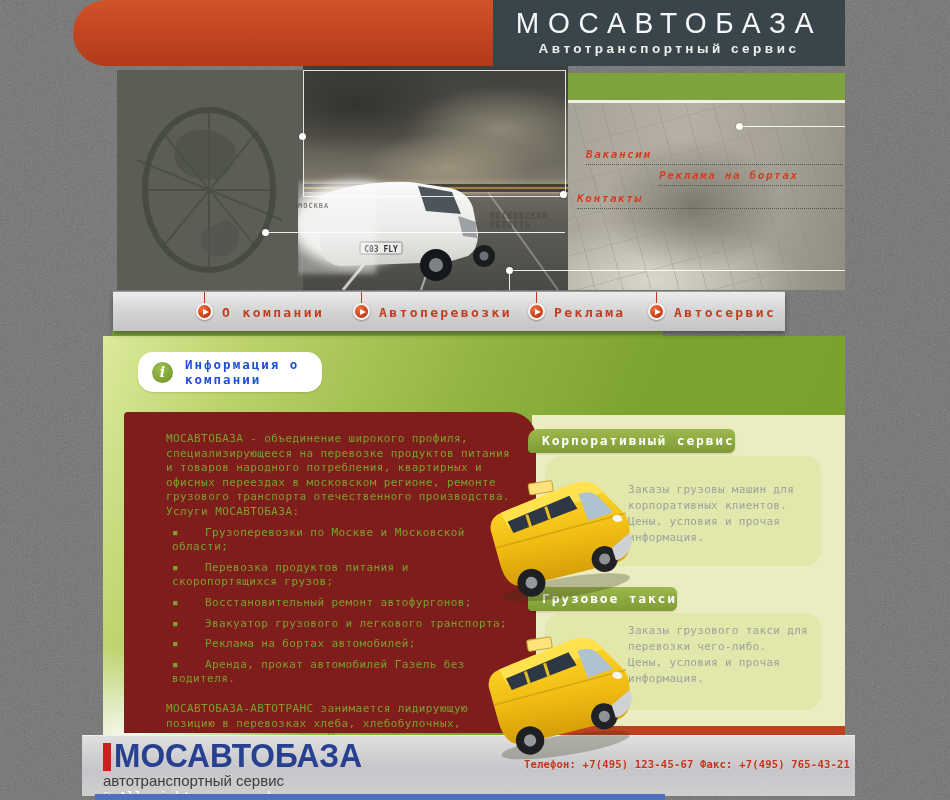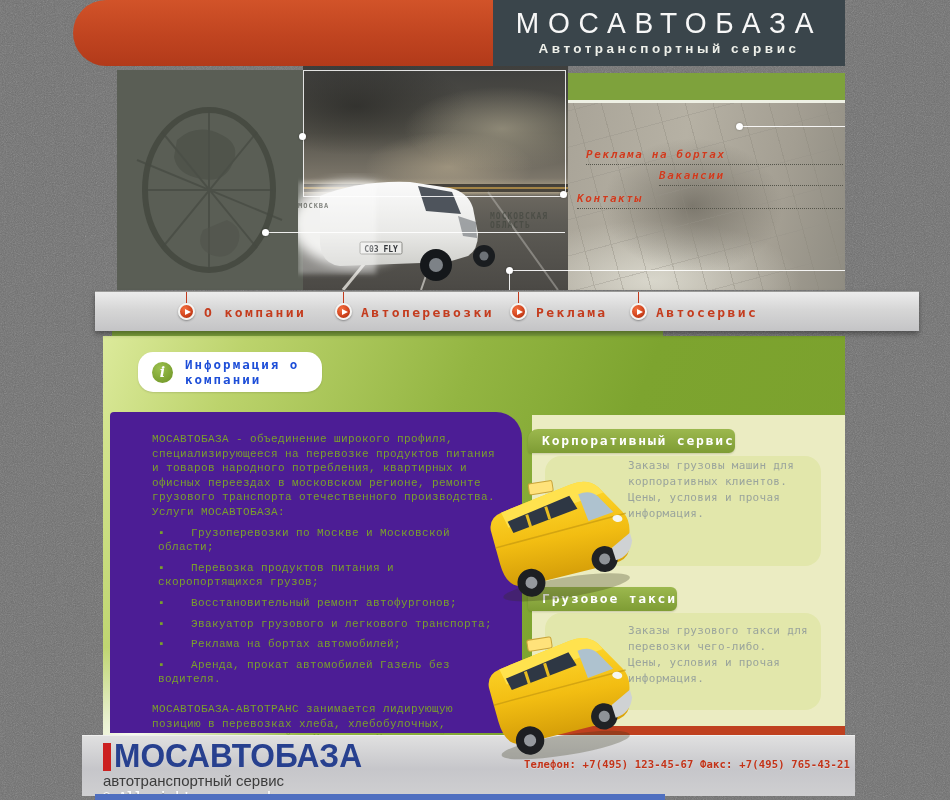--- a/index.html
+++ b/index.html
@@ -63,21 +63,21 @@
   .hero-link{position:absolute;display:block;height:16px;border-bottom:1px dotted #55554b;
     color:#cf3a1d;font-style:italic;font-weight:bold;font-size:11px;letter-spacing:1.6px;
     text-decoration:none;z-index:8;text-shadow:0 0 1px rgba(255,255,255,.25);}
   .hero-link:nth-of-type(1){left:491px;top:82px;width:257px;}
   .hero-link:nth-of-type(2){left:564px;top:103px;width:184px;}
   .hero-link:nth-of-type(3){left:482px;top:126px;width:266px;}
   .hero-link:nth-of-type(4){left:501px;top:157px;width:130px;text-align:right;}
   .hero-van{left:203px;bottom:-4px;width:215px;height:130px;z-index:5;}
 
   
-  .navbar{left:95px;top:291px;width:824px;height:39px;z-index:9;
+  .navbar{left:113px;top:291px;width:672px;height:39px;z-index:9;
     background:linear-gradient(#ececec,#d6d6d6 45%,#c4c4c6);
     border-top:1px solid #9a9a98;box-shadow:0 3px 5px rgba(0,0,0,.35);}
   .nav-item{position:absolute;top:0;height:39px;cursor:pointer;}
   .nav-item:nth-of-type(1){left:83px;} .nav-item:nth-of-type(2){left:240px;}
   .nav-item:nth-of-type(3){left:415px;} .nav-item:nth-of-type(4){left:535px;}
   .stem{position:absolute;left:8px;top:0;width:1px;height:13px;background:#c23a1c;}
   .play{position:absolute;left:0;top:11px;width:17px;height:17px;border-radius:50%;
     background:radial-gradient(circle at 35% 30%,#f47040,#d2451f 55%,#a22606);
     border:2px solid #f4f4f2;box-shadow:0 1px 2px rgba(0,0,0,.35);box-sizing:border-box;}
   .tri{position:absolute;left:5px;top:3.5px;width:0;height:0;
@@ -93,38 +93,38 @@
       linear-gradient(112deg,#dcea9b 0%,#bcd36c 16%,#93b542 42%,#7da42f 62%,#7aa02c 100%);}
   .yellow{left:532px;top:415px;width:313px;height:313px;background:#ebecc2;z-index:2;}
   .red-bar{left:532px;top:726px;width:313px;height:12px;background:#bf401f;z-index:4;}
   .tab{left:138px;top:352px;width:184px;height:40px;background:#fff;border-radius:15px;z-index:4;
     display:flex;align-items:center;cursor:pointer;box-shadow:0 1px 2px rgba(0,0,0,.12);}
   .info-ic{width:21px;height:21px;border-radius:50%;margin:0 12px 0 14px;flex:none;
     background:radial-gradient(circle at 38% 30%,#9cc14f,#7aa030 70%);
     color:#fff;font-family:"DejaVu Serif",serif;font-style:italic;font-weight:bold;
     font-size:14px;text-align:center;line-height:20px;}
   .tab-t{font-size:12.5px;font-weight:bold;letter-spacing:2px;color:#1d4ed8;line-height:15px;}
-  .panel{left:110px;top:412px;width:412px;height:321px;background:#4c1d95;border-radius:4px 26px 0 0;z-index:3;font-family:Liberation Mono, monospace;}
+  .panel{left:124px;top:412px;width:412px;height:321px;background:#7f1d1d;border-radius:4px 26px 0 0;z-index:3;}
   .ptxt{position:absolute;left:42px;top:20px;width:352px;color:#7ba02c;font-size:11px;
     line-height:14.6px;letter-spacing:.4px;}
   .ptxt p{margin:0;}
   .svc-head{margin:0 0 15px 0;}
   .blist{list-style:none;margin:0 0 15px 0;padding:0;}
   .blist li{margin:6px;}
   .blist li::before{content:"▪";margin-right:26px;}
 
   
   .svc-h{position:absolute;z-index:5;padding:4px 0 5px 14px;border-radius:10px 6px 6px 4px;
     background:linear-gradient(#9cb84e,#7e9c34);color:#fff;font-size:13px;font-weight:bold;
     letter-spacing:1.8px;box-shadow:0 1px 2px rgba(0,0,0,.15);cursor:pointer;}
   .svc-h1{left:528px;top:429px;} .svc-h2{left:528px;top:587px;}
   .svc-p{position:absolute;background:#e2e7ab;border-radius:16px;z-index:3;}
   .svc-p1{left:545px;top:456px;width:276px;height:110px;}
   .svc-p2{left:545px;top:613px;width:276px;height:97px;}
-  .svc-t{position:absolute;left:83px;top:2px;width:185px;color:#9aa49c;font-size:11px;
+  .svc-t{position:absolute;left:83px;top:26px;width:185px;color:#9aa49c;font-size:11px;
     line-height:16px;letter-spacing:.3px;white-space:pre-line;}
   .svc-p2 .svc-t{top:10px;}
   .van{z-index:6;}
   .van1{left:478px;top:458px;width:160px;height:150px;}
   .van2{left:475px;top:614px;width:164px;height:152px;}
 
   
   .footer{left:82px;top:735px;width:773px;height:60px;z-index:5;
     background:linear-gradient(#e0e0e0,#c6c6ca 55%,#cfcfd1);border-top:1px solid #efefef;}
   .logo-row{position:absolute;left:21px;top:4px;display:flex;align-items:flex-start;}
@@ -234,22 +234,22 @@
     <div class="abs wline l1"></div>
     <div class="abs wline l2"></div>
     <div class="abs wline l3"></div>
     <div class="abs wline l3v"></div>
     <div class="abs dot d1"></div>
     <div class="abs dot d2"></div>
     <div class="abs dot d3"></div>
     <div class="abs dot d4"></div>
     <div class="abs dot d5"></div>
 
-    <a href="#" class="hero-link"><span>Реклама на бортах</span></a>
-      <a href="#" class="hero-link"><span>Вакансии</span></a>
+    <a href="#" class="hero-link"><span>Вакансии</span></a>
+      <a href="#" class="hero-link"><span>Реклама на бортах</span></a>
       <a href="#" class="hero-link"><span>Контакты</span></a>
   </div>
 
   <div class="abs navbar">
     <div class="nav-item">
         <span class="stem"></span>
         <span class="play">
           <span class="tri"></span>
         </span>
         <span class="nav-label">О компании</span>

